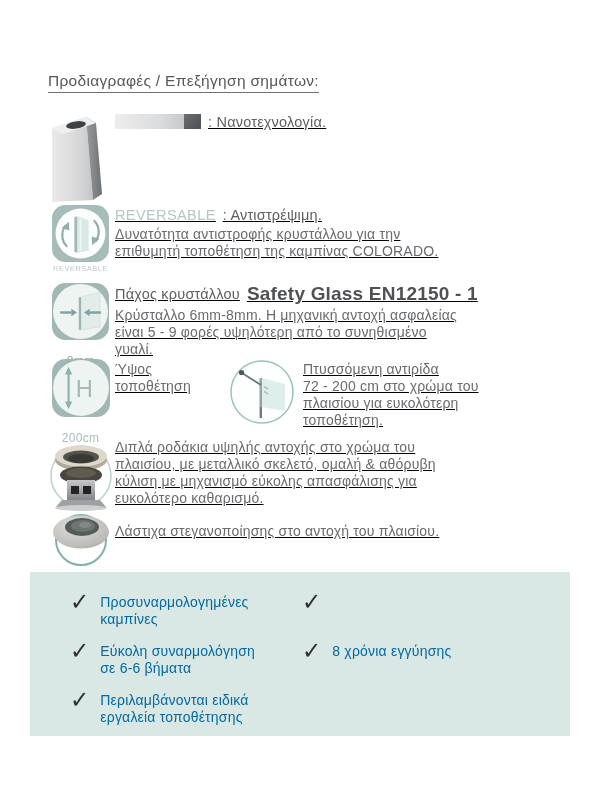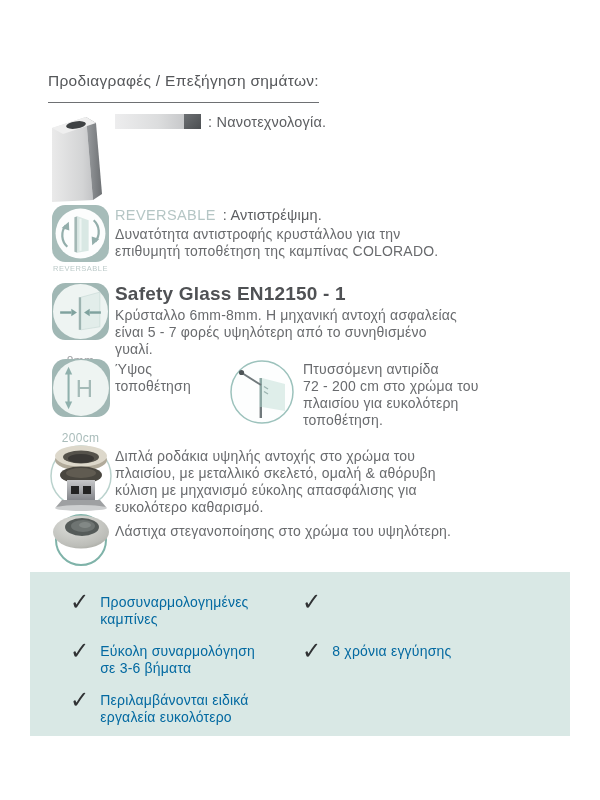--- a/index.html
+++ b/index.html
@@ -3,26 +3,26 @@
 <meta charset="utf-8">
 <style>
   html,body { margin:0; padding:0; }
   body {
     width:600px; height:800px; background:#ffffff; position:relative;
     font-family:"Liberation Sans", sans-serif; overflow:hidden;
   }
   .title {
     position:absolute; left:48px; top:72px; margin:0;
     font-size:15.5px; font-weight:400; color:#55575a; letter-spacing:.3px;
-    border-bottom:1px solid #6e7073; padding-bottom:12px;
+    border-bottom:1px solid #6e7073; padding-bottom:2px;
   }
   .spec-row { position:absolute; left:46px; display:flex; align-items:flex-start; }
   .icon-wrap { width:69px; flex:none; display:flex; flex-direction:column; align-items:flex-start; }
   .icon-wrap.center { align-items:center; width:69px; }
-  .text-col { flex:none; }
+  .text-col { flex:none;text-decoration:underline; }
   .heading-line { display:flex; align-items:center; gap:7px; min-height:19px; }
   .heading { font-size:14.5px; color:#5d5f62; letter-spacing:.2px; }
   .rev-label { font-size:14.5px; color:#b5c6c5; letter-spacing:.4px; }
   .bold-part { font-size:19px; font-weight:700; color:#4f5154; letter-spacing:.2px; }
   .body-text { margin:2px 0 0; font-size:14px; line-height:17px; color:#696b6e; letter-spacing:.2px; }
   .pre { white-space:pre-line; }
   .icon-label { font-size:12px; color:#a9bcba; margin-top:14px; letter-spacing:.3px; }
   .icon-label.grey { color:#9fa1a4; }
   .icon-label.tiny { font-size:7.5px; color:#bccac9; letter-spacing:.5px; margin-top:2px; }
   .nano-bar {
@@ -115,24 +115,25 @@
       <rect x="26.3" y="14" width="2.2" height="32" fill="#9db4b1"></rect>
       <line x1="8" y1="29" x2="19" y2="29" stroke="#7fa29e" stroke-width="2.4"></line>
       <polygon points="19,25.3 24.5,29 19,32.7" fill="#7fa29e"></polygon>
       <line x1="48" y1="29" x2="37" y2="29" stroke="#7fa29e" stroke-width="2.4"></line>
       <polygon points="37,25.3 31.5,29 37,32.7" fill="#7fa29e"></polygon>
     </svg>
     <span class="icon-label grey">8mm</span>
   </div>
   <div class="text-col" style="width:455px;">
     <div class="heading-line">
+      <span class="heading">Πάχος κρυστάλλου</span>
       <span class="bold-part">Safety Glass EN12150 - 1</span>
     </div>
     <p class="body-text pre">Κρύσταλλο 6mm-8mm. Η μηχανική αντοχή ασφαλείας
-είναι 5 - 7 φορές υψηλότερη από το συνηθισμένο
+είναι 5 - 9 φορές υψηλότερη από το συνηθισμένο
 γυαλί.</p>
   </div>
 </section>
 
 <section class="spec-row" style="top:359px;">
   <div class="icon-wrap center">
     <svg width="58" height="58" viewBox="0 0 56 56">
       <rect x="0" y="0" width="56" height="56" rx="13" fill="#a0b7b4"></rect>
       <circle cx="28" cy="28" r="27" fill="#eef4f2"></circle>
       <line x1="16" y1="12" x2="16" y2="44" stroke="#8fb0ac" stroke-width="2"></line>
@@ -183,21 +184,21 @@
       <ellipse cx="33" cy="39" rx="21" ry="8.5" fill="#49463f"></ellipse>
       <ellipse cx="33" cy="37" rx="15" ry="5" fill="#605b51"></ellipse>
       <rect x="19" y="44" width="28" height="20" fill="url(#gMetal)"></rect>
       <rect x="23" y="50" width="8" height="8" fill="#232323"></rect>
       <rect x="35" y="50" width="8" height="8" fill="#232323"></rect>
       <path d="M14,64 H52 L58,71 H8 Z" fill="#9ea0a2"></path>
       <ellipse cx="33" cy="72" rx="26" ry="3" fill="#cdcfd0"></ellipse>
     </svg>
   </div>
   <div class="text-col" style="width:455px;">
-    <p class="body-text pre" style="margin-top:12px;">Διπλά ροδάκια υψηλής αντοχής στο χρώμα του
+    <p class="body-text pre" style="margin-top:3px;">Διπλά ροδάκια υψηλής αντοχής στο χρώμα του
 πλαισίου, με μεταλλικό σκελετό, ομαλή &amp; αθόρυβη
 κύλιση με μηχανισμό εύκολης απασφάλισης για
 ευκολότερο καθαρισμό.</p>
   </div>
 </section>
 
 <section class="spec-row" style="top:507px;">
   <div class="icon-wrap center">
     <svg width="64" height="60" viewBox="0 0 64 60">
       <defs>
@@ -208,42 +209,42 @@
         </radialGradient>
       </defs>
       <circle cx="32" cy="33" r="25" fill="none" stroke="#7fb3a9" stroke-width="2"></circle>
       <ellipse cx="32" cy="25" rx="28" ry="16.5" fill="url(#gGasket)"></ellipse>
       <ellipse cx="33" cy="20" rx="17" ry="9" fill="#555b59"></ellipse>
       <ellipse cx="34" cy="19" rx="12" ry="6" fill="#6e7472"></ellipse>
       <ellipse cx="36" cy="18" rx="6" ry="3" fill="#828886"></ellipse>
     </svg>
   </div>
   <div class="text-col" style="width:455px;">
-    <p class="body-text pre" style="margin-top:16px;">Λάστιχα στεγανοποίησης στο χρώμα του υψηλότερη.</p>
+    <p class="body-text pre" style="margin-top:16px;">Λάστιχα στεγανοποίησης στο αντοχή του πλαισίου.</p>
   </div>
 </section>
 
 <section class="features-panel">
   <div class="features-grid">
     <div class="feature">
       <span class="check">✓</span>
       <span class="feature-label pre">Προσυναρμολογημένες
 καμπίνες</span>
     </div>
     <div class="feature">
       <span class="check">✓</span>
     </div>
     <div class="feature">
       <span class="check">✓</span>
       <span class="feature-label pre">Εύκολη συναρμολόγηση
-σε 3-6 βήματα</span>
+σε 6-6 βήματα</span>
     </div>
     <div class="feature">
       <span class="check">✓</span>
       <span class="feature-label pre">8 χρόνια εγγύησης</span>
     </div>
     <div class="feature">
       <span class="check">✓</span>
       <span class="feature-label pre">Περιλαμβάνονται ειδικά
-εργαλεία ευκολότερο</span>
+εργαλεία τοποθέτησης</span>
     </div>
   </div>
 </section>
 
 </body></html>

